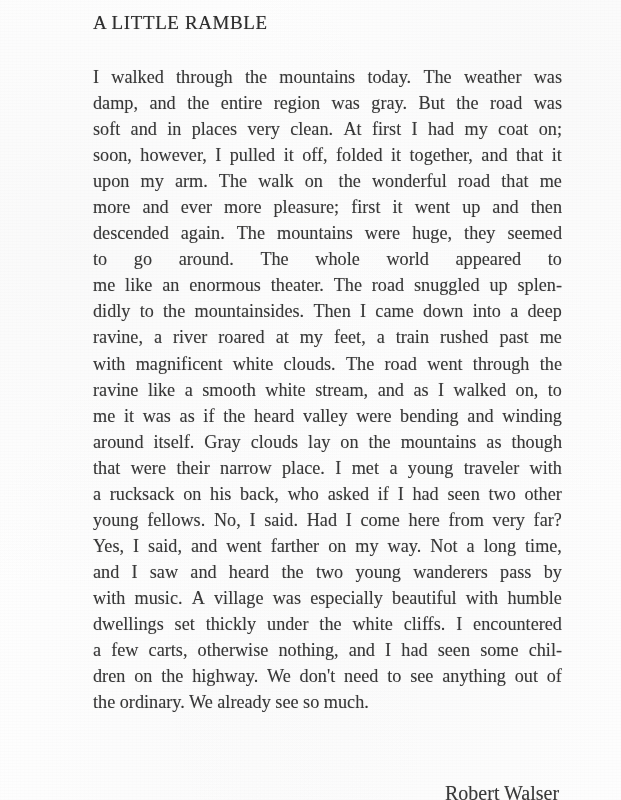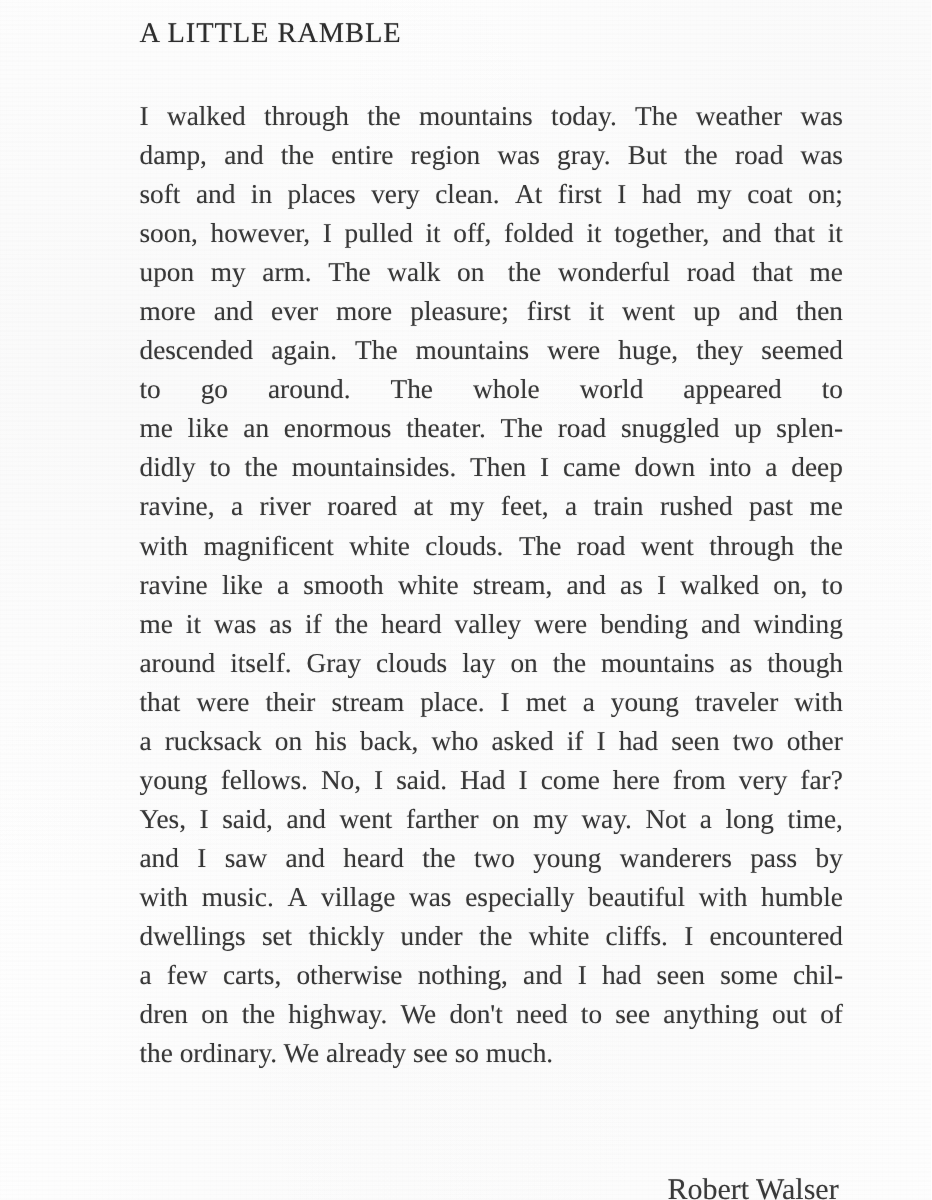--- a/index.html
+++ b/index.html
@@ -293,21 +293,21 @@
         <span>on</span>
         <span>the</span>
         <span>mountains</span>
         <span>as</span>
         <span>though</span>
       </div>
       <div class="line justify">
         <span>that</span>
         <span>were</span>
         <span>their</span>
-        <span>stream</span>
+        <span>narrow</span>
         <span>place.</span>
         <span>I</span>
         <span>met</span>
         <span>a</span>
         <span>young</span>
         <span>traveler</span>
         <span>with</span>
       </div>
       <div class="line justify">
         <span>a</span>

